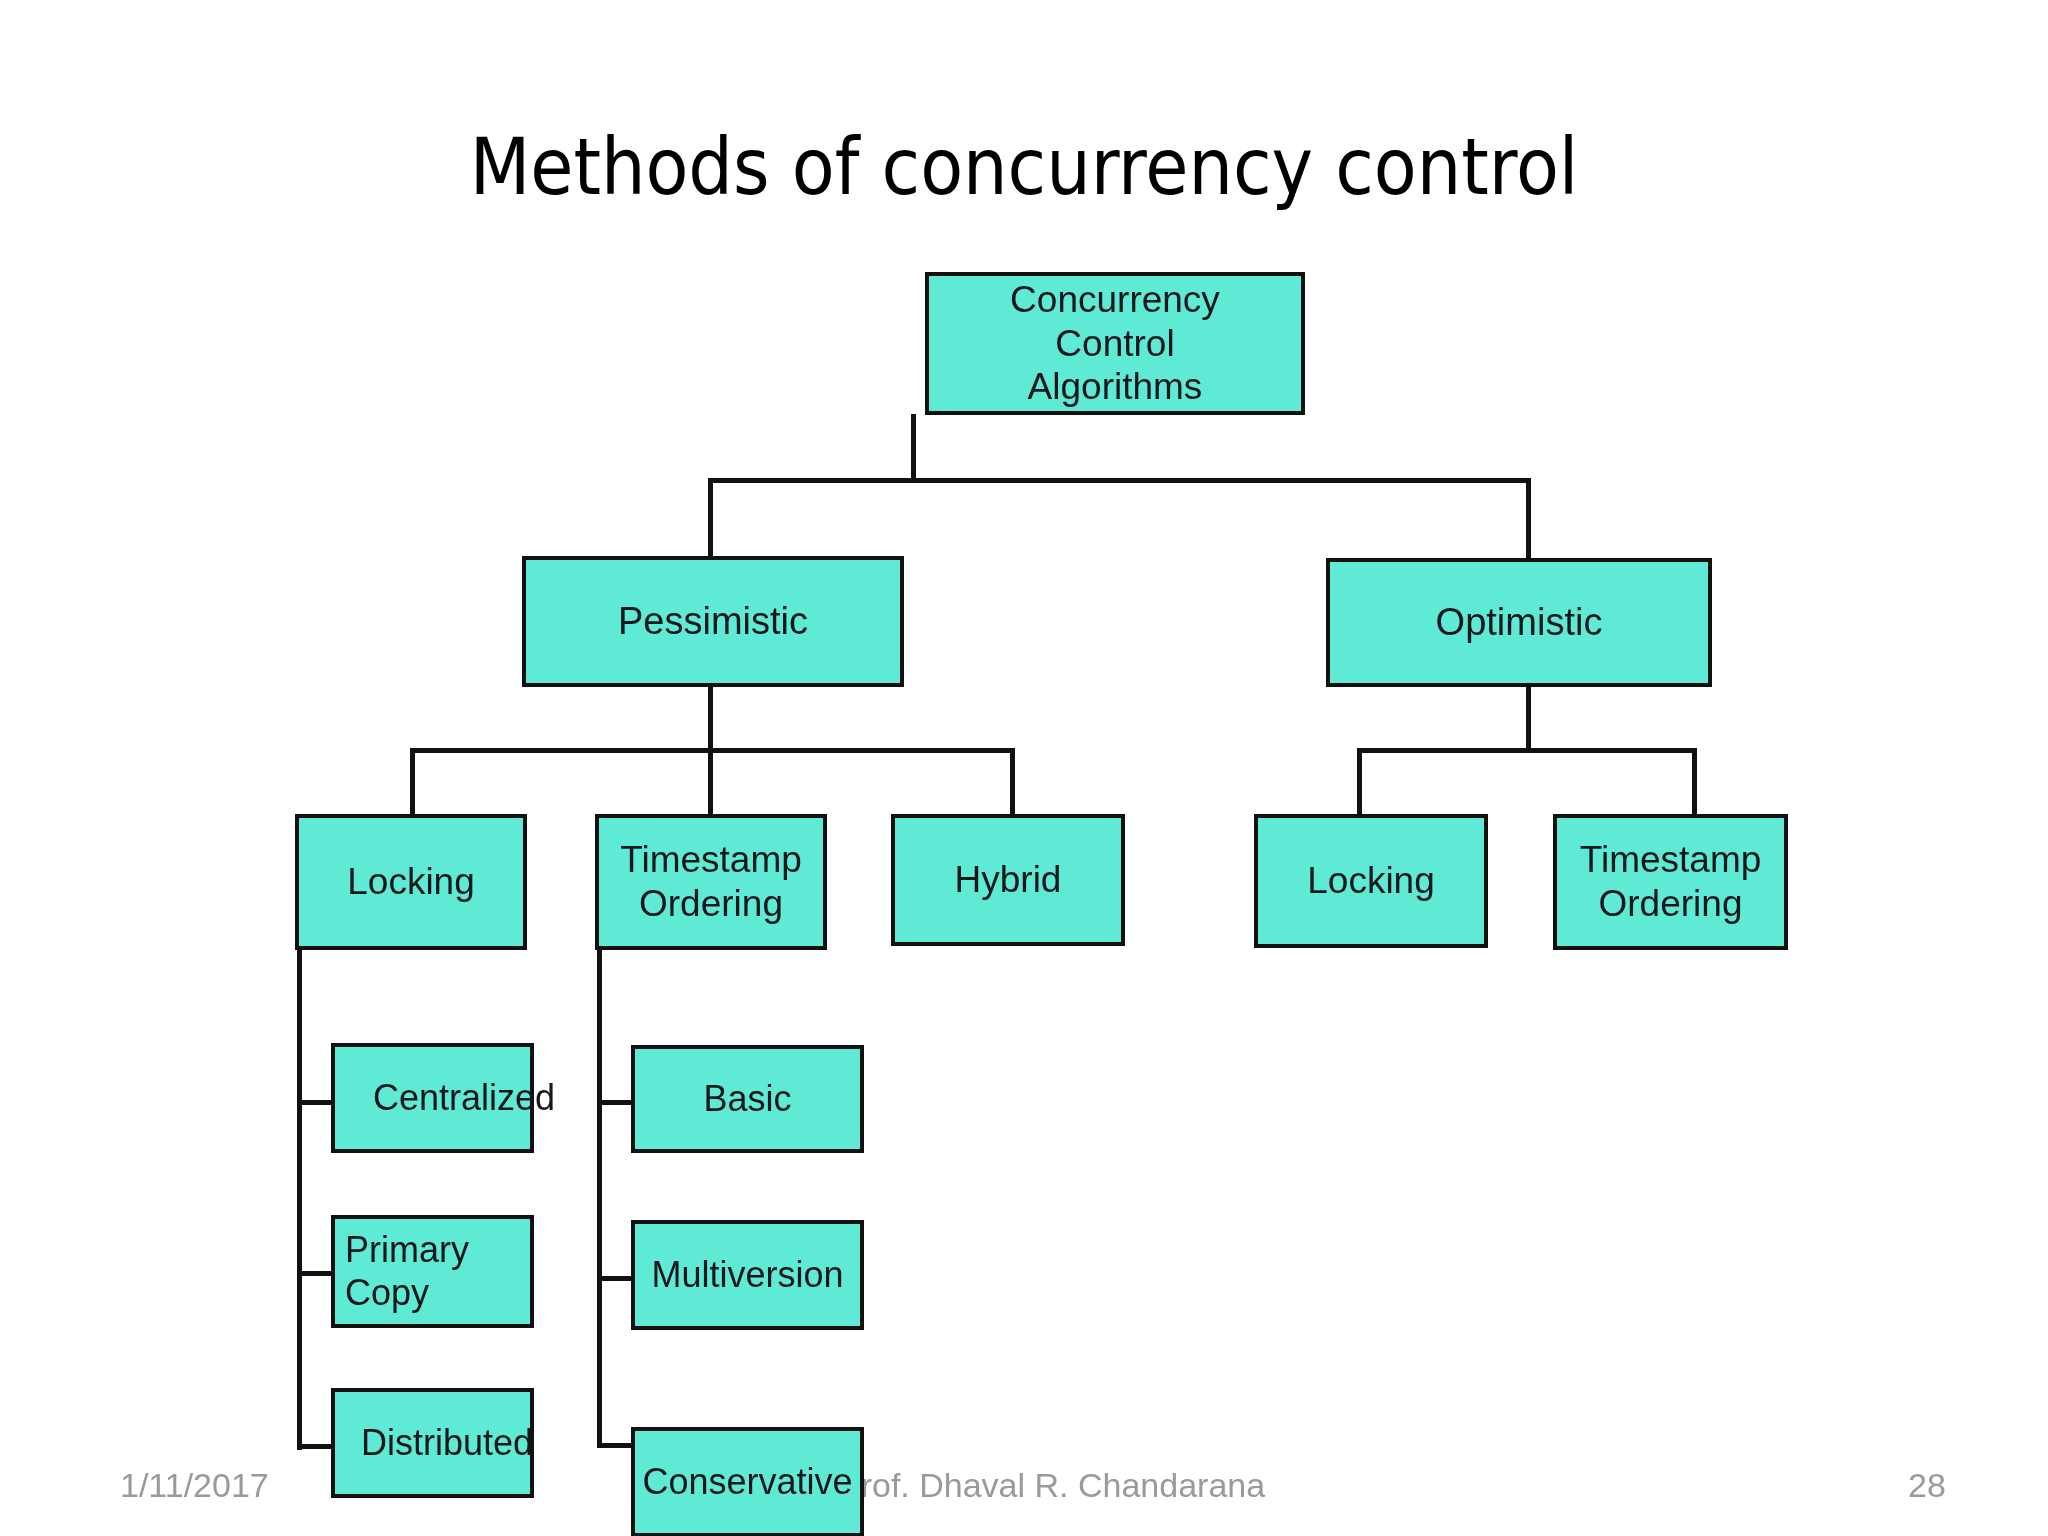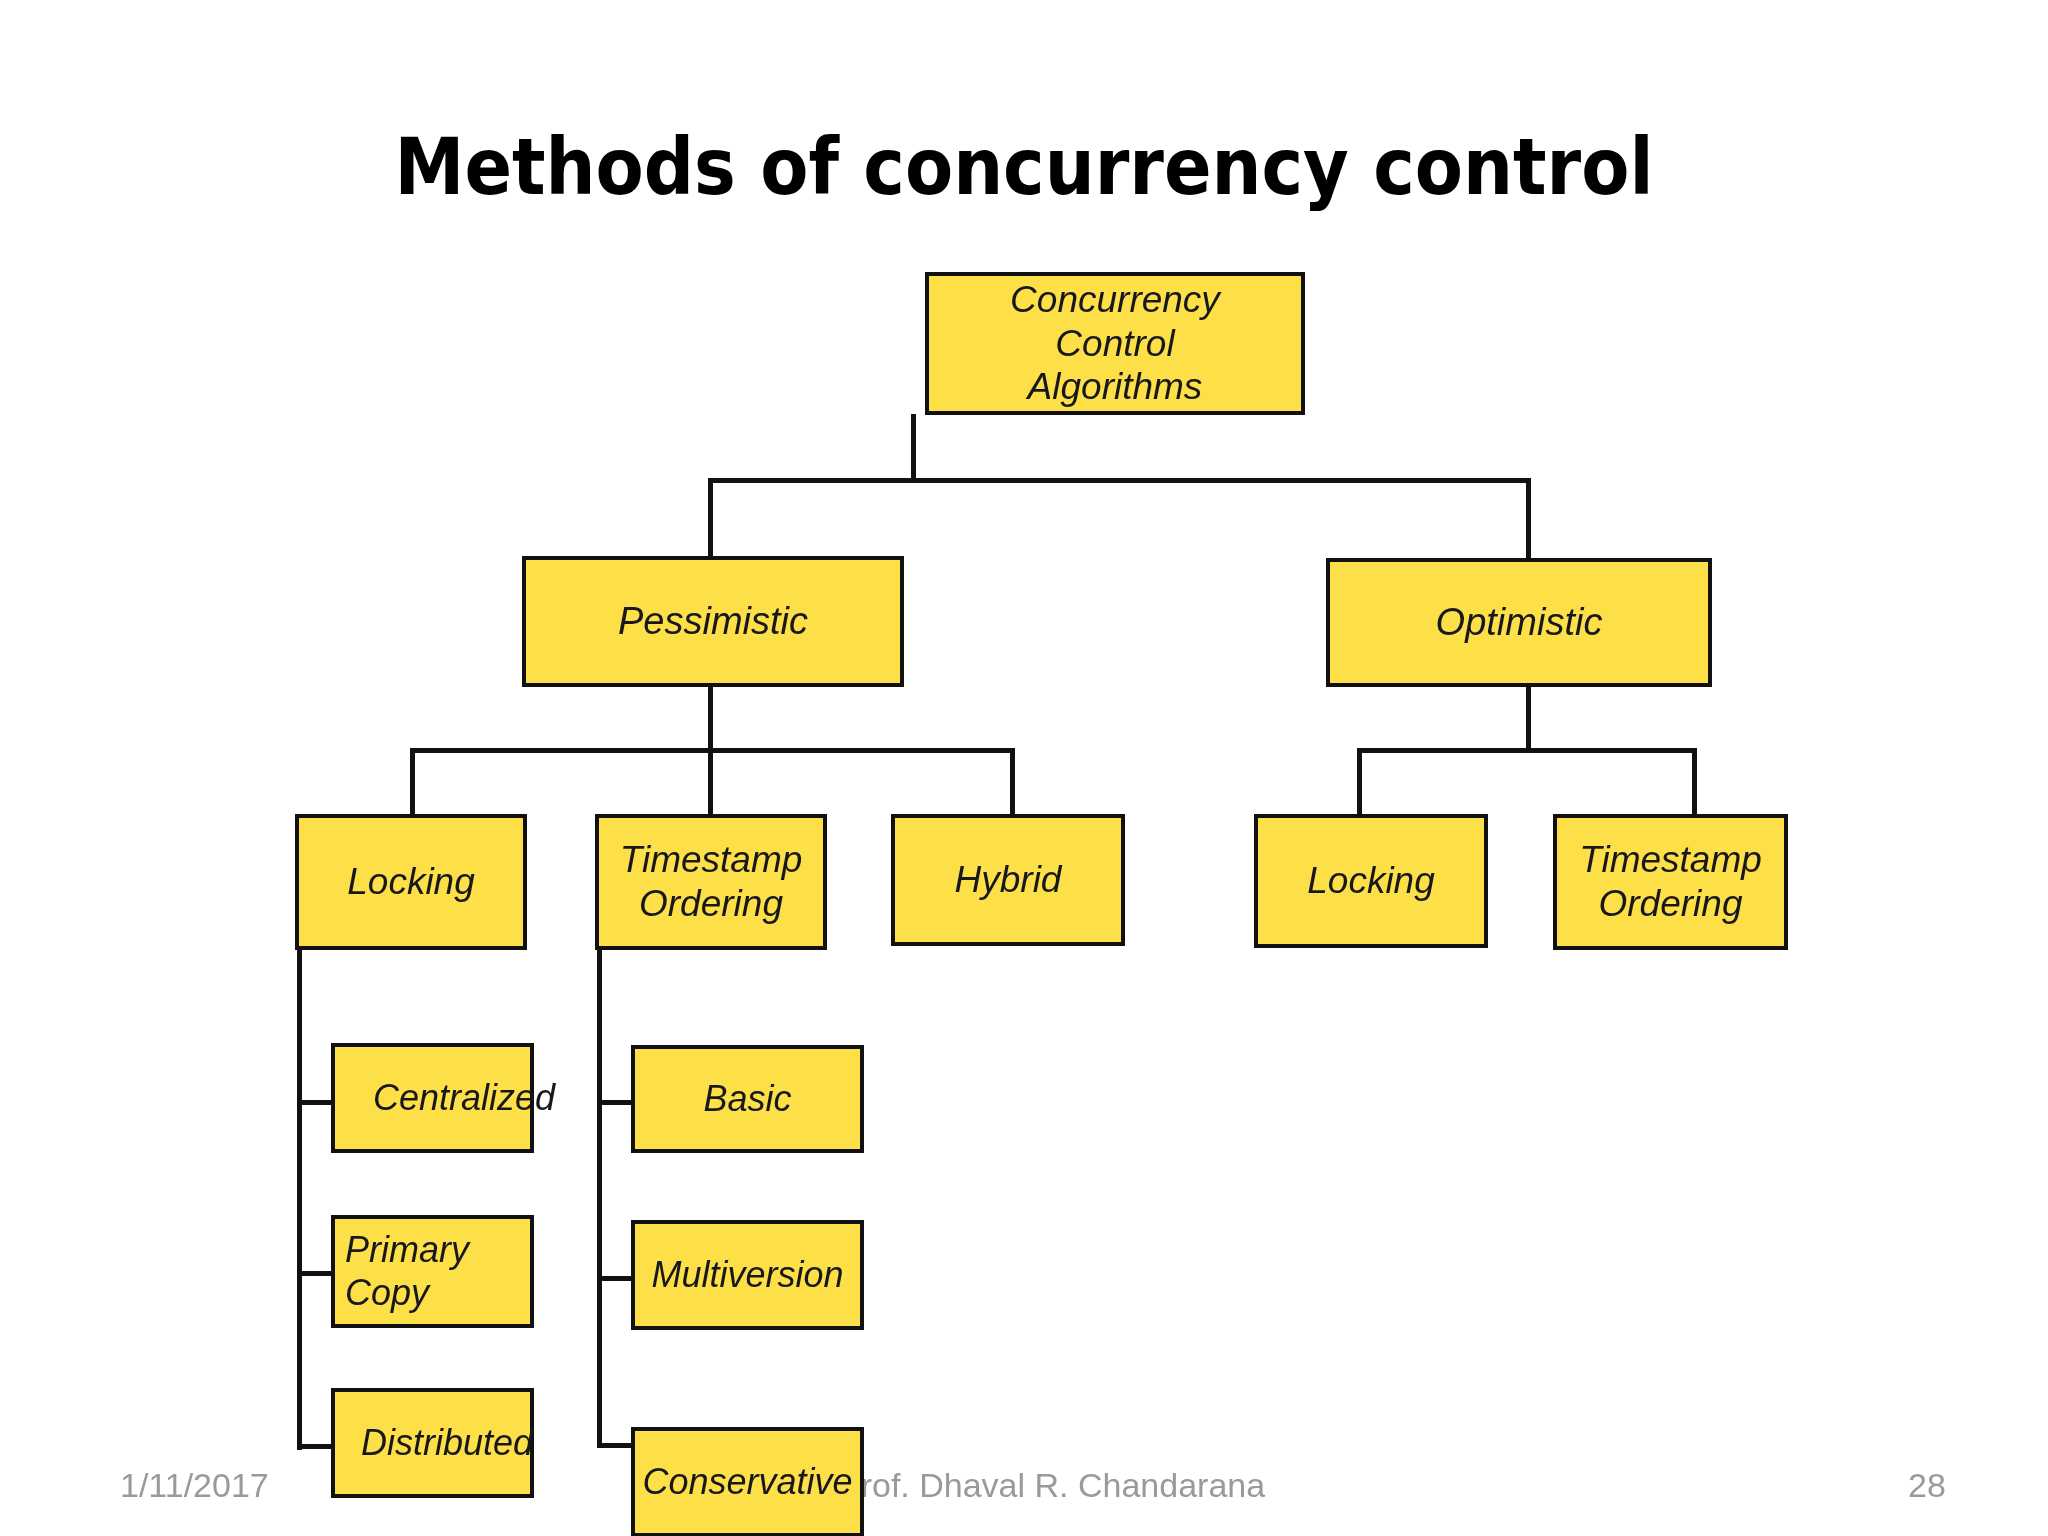--- a/index.html
+++ b/index.html
@@ -20,51 +20,50 @@
 
   
   #slide-title {
     position: absolute;
     left: 0;
     top: 128px;
     width: 2048px;
     text-align: center;
     font-family: "DejaVu Sans Condensed", "Liberation Sans", sans-serif;
     font-size: 78px;
-    font-weight: 700;
+    font-weight: 400;
     color: #000000;
     letter-spacing: 0px;
     line-height: 1.0;
     white-space: nowrap;
   }
 
   
   #diagram {
     position: absolute;
     left: 0;
     top: 0;
     width: 2048px;
     height: 1536px;
   }
 
   
   .node {
     position: absolute;
     box-sizing: border-box;
-    background: #fde047;
+    background: #5eead4;
     border: 4px solid #111111;
     display: flex;
     align-items: center;
     justify-content: center;
     font-family: "Liberation Sans", sans-serif;
     color: #17171c;
     line-height: 1.18;
     text-align: center;
     z-index: 3;
-    font-style: italic;
   }
   .node .label {
     display: block;
     white-space: pre-line;
   }
 
   .node.lvl0 { font-size: 37px; }
   .node.lvl1 { font-size: 38px; }
   .node.lvl2 { font-size: 37px; }
   .node.lvl3 { font-size: 36px; }

